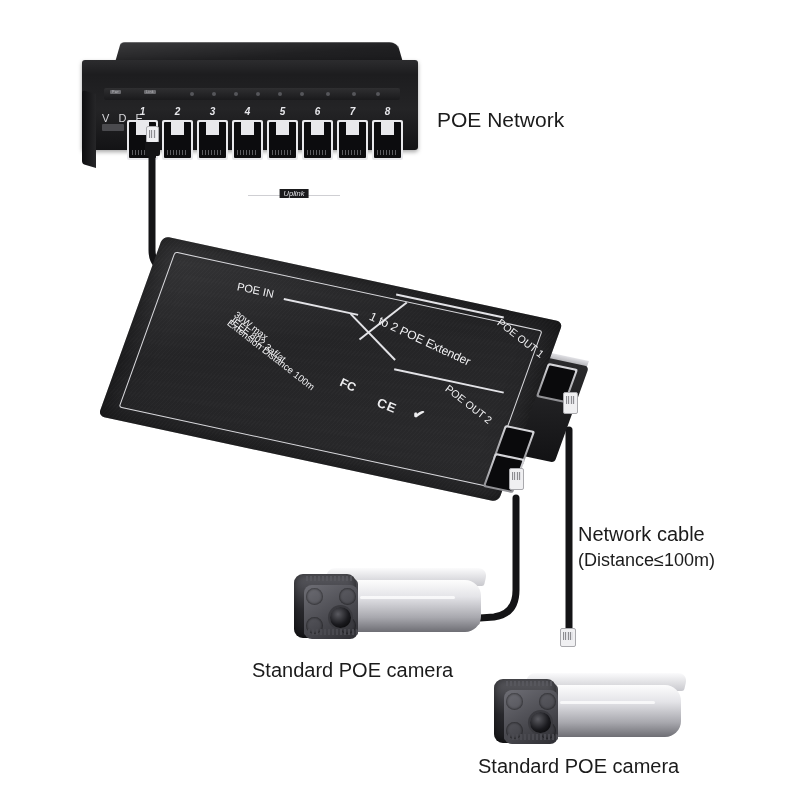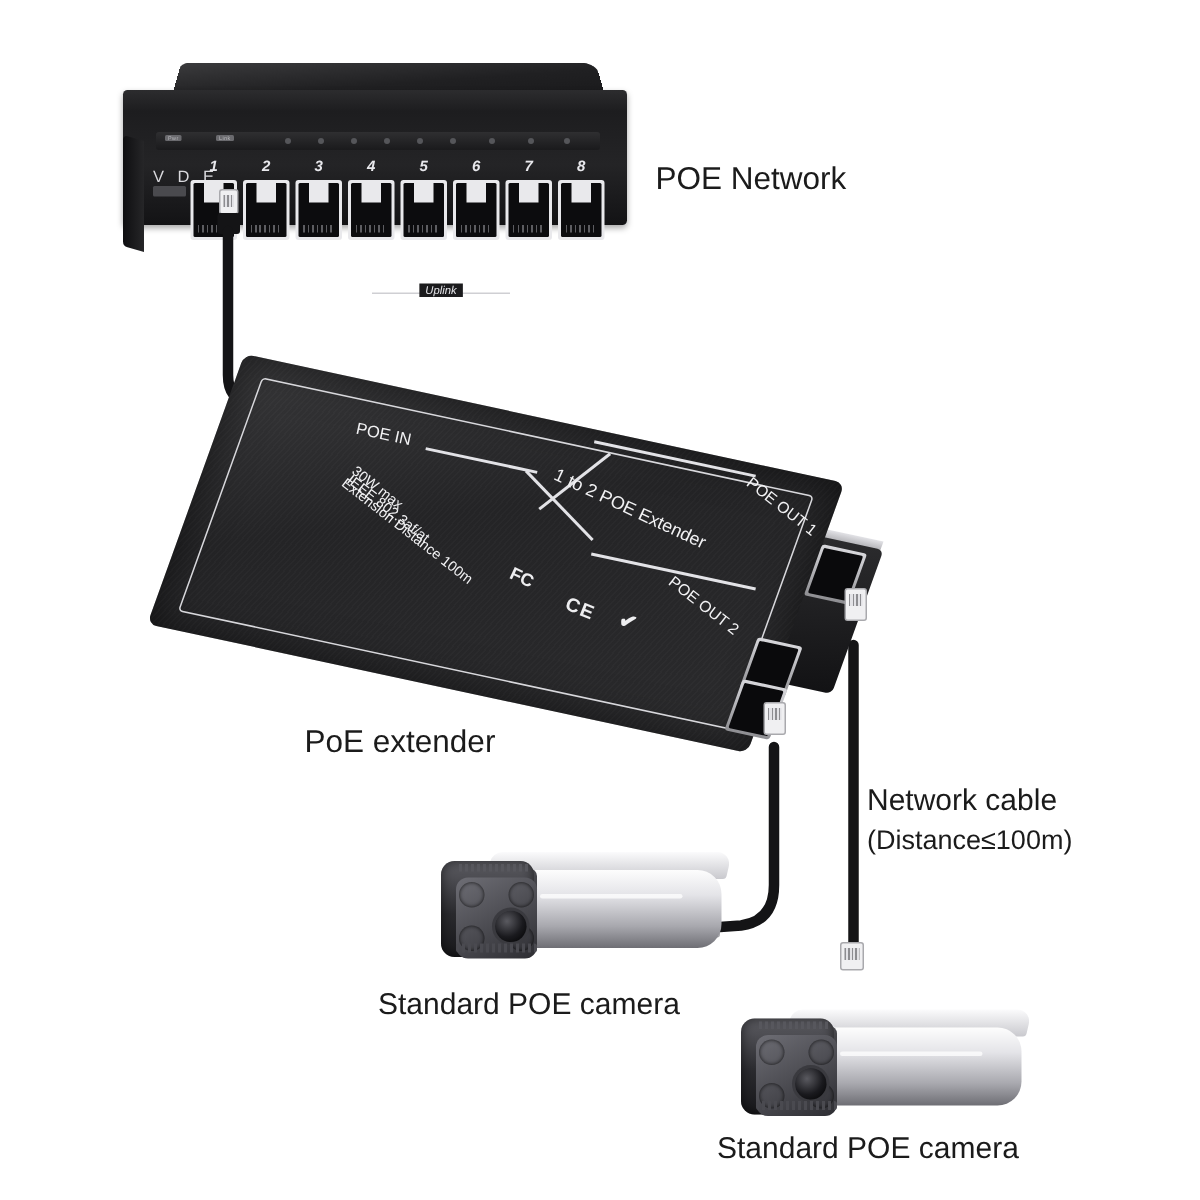--- a/index.html
+++ b/index.html
@@ -318,21 +318,20 @@
         <div class="ir" style="left:35px;top:32px"></div>
         <div class="lens"></div>
       </div>
       <div class="cam-vent"></div>
     </div>
   </div>
 
   <div class="caption" id="cap-switch">POE Network</div>
 
 
-  <div class="caption" id="cap-extender">PoE extender</div>
 
   <div class="caption" id="cap-cable-right">
     <div>Network cable</div>
     <div class="sub">(Distance≤100m)</div>
   </div>
 
   <div class="caption" id="cap-cam1">Standard POE camera</div>
   <div class="caption" id="cap-cam2">Standard POE camera</div>
 
 </div>

